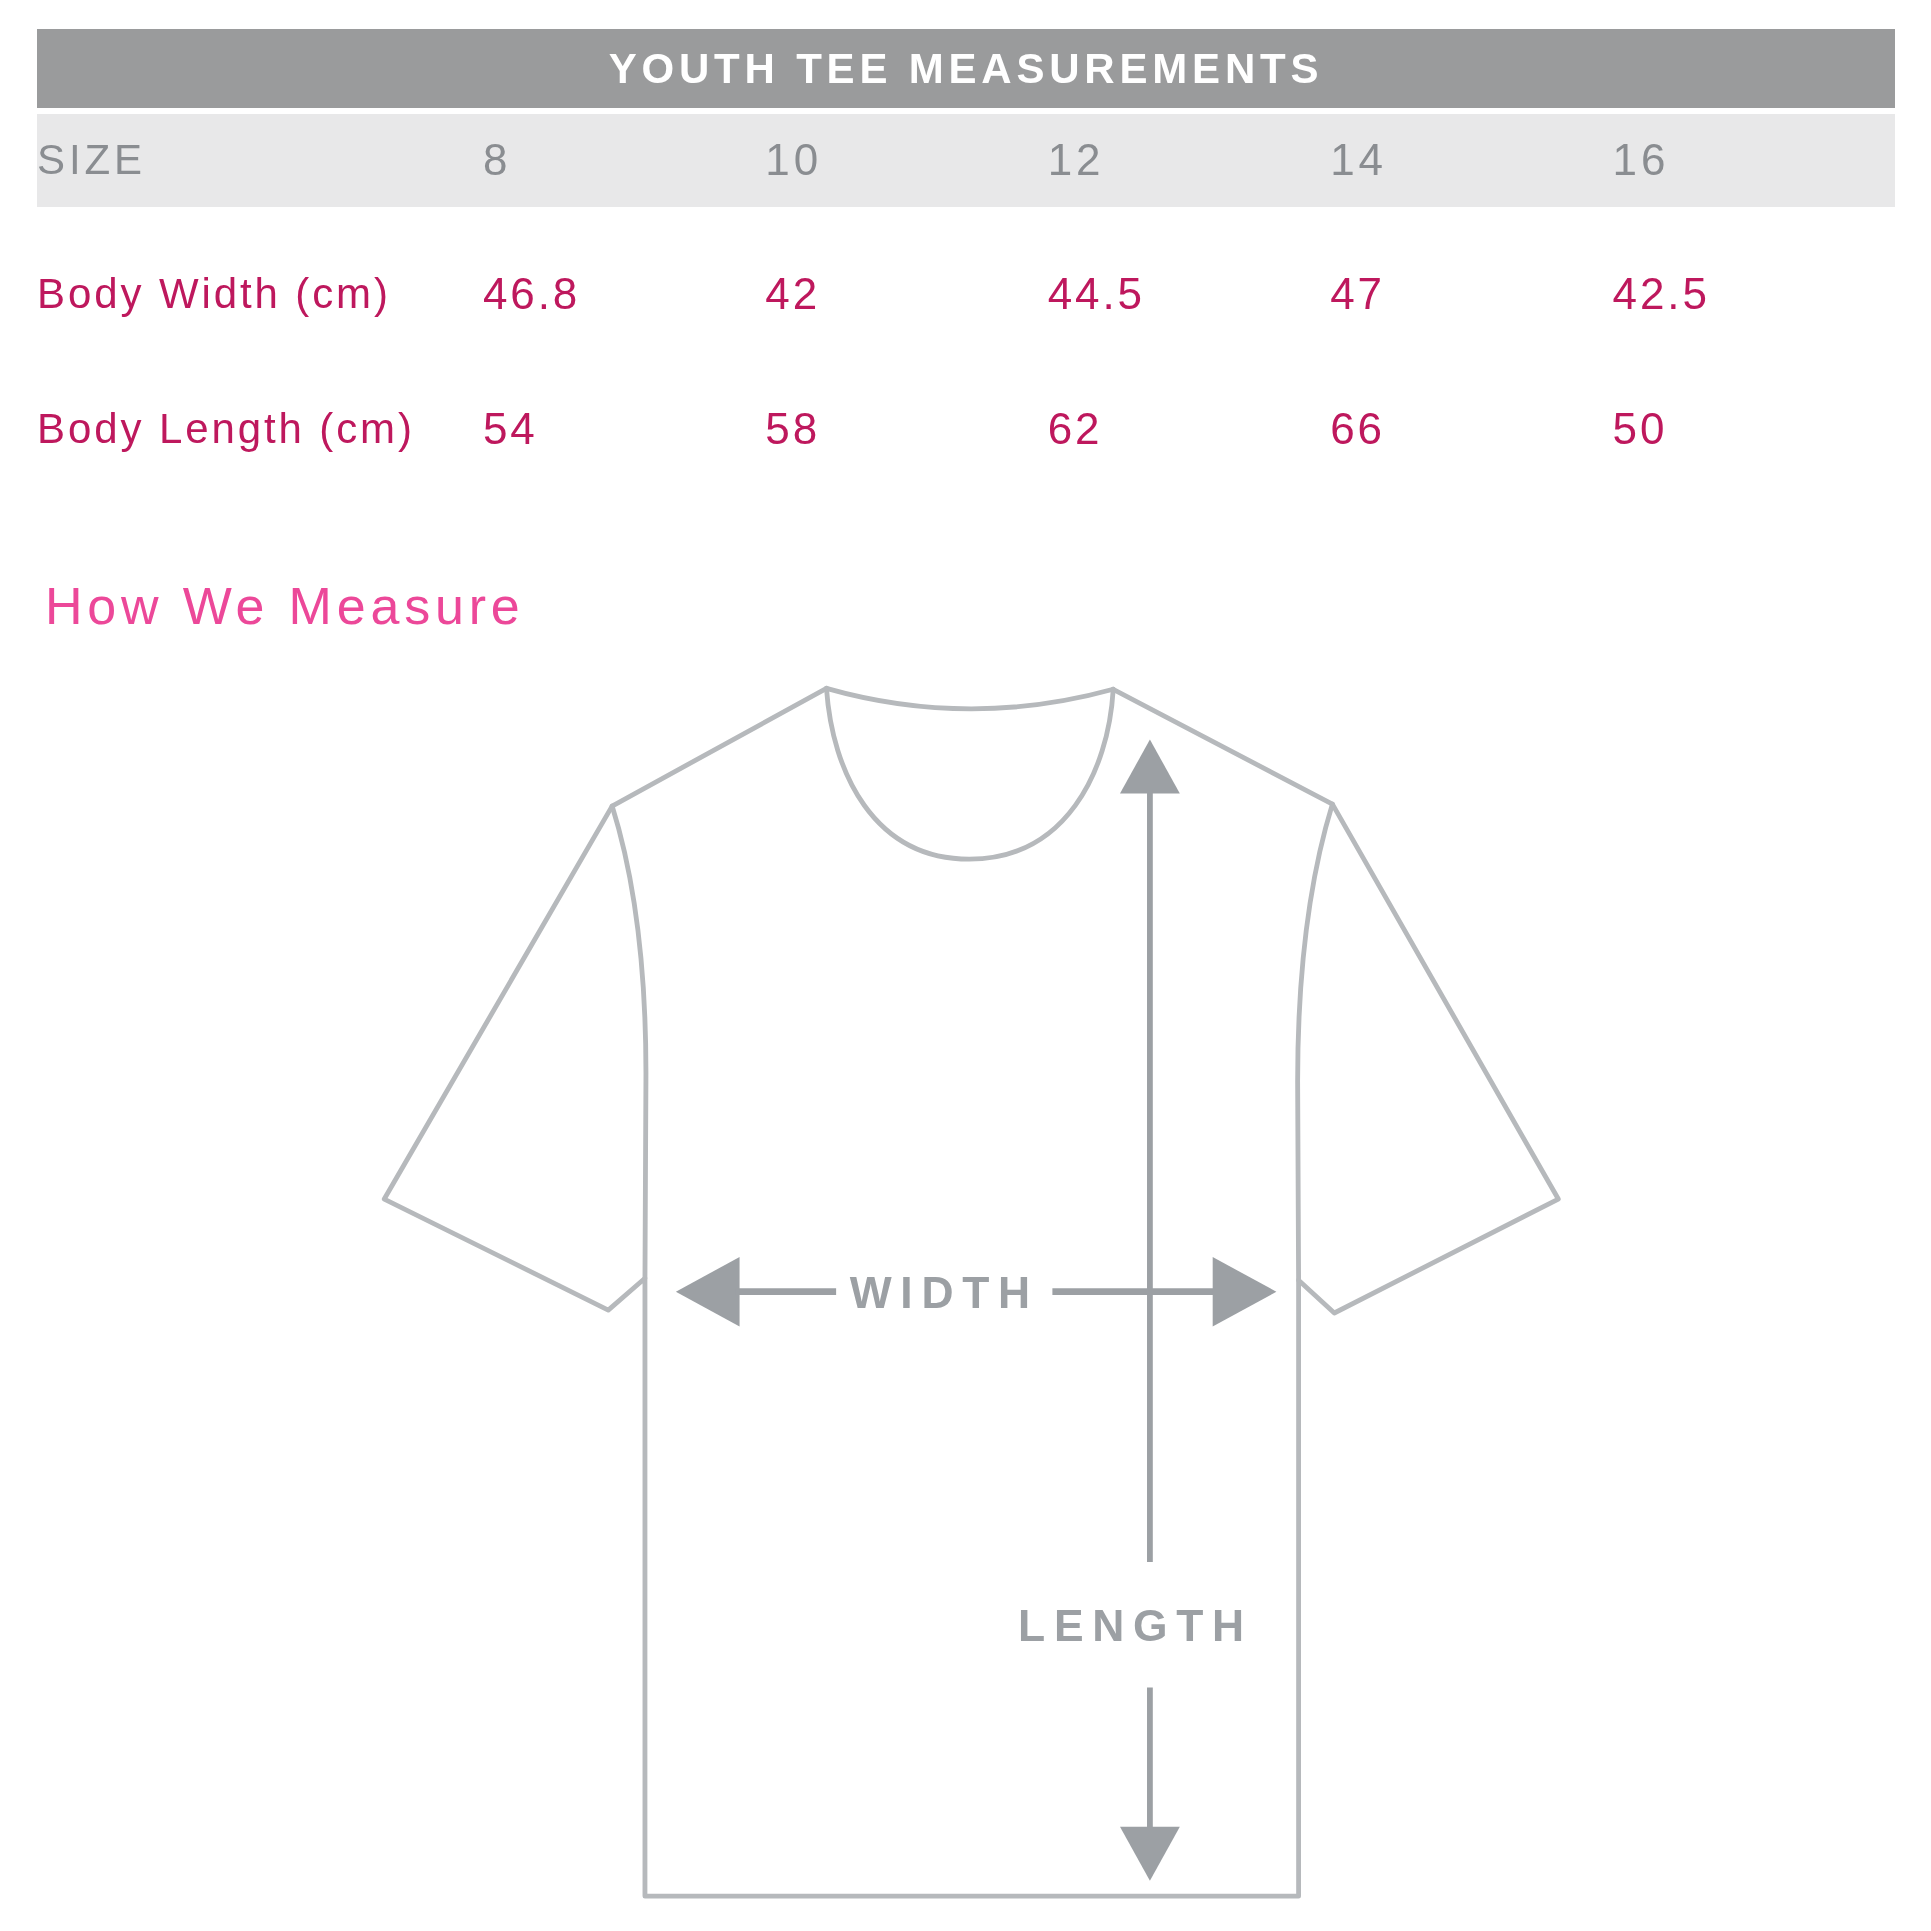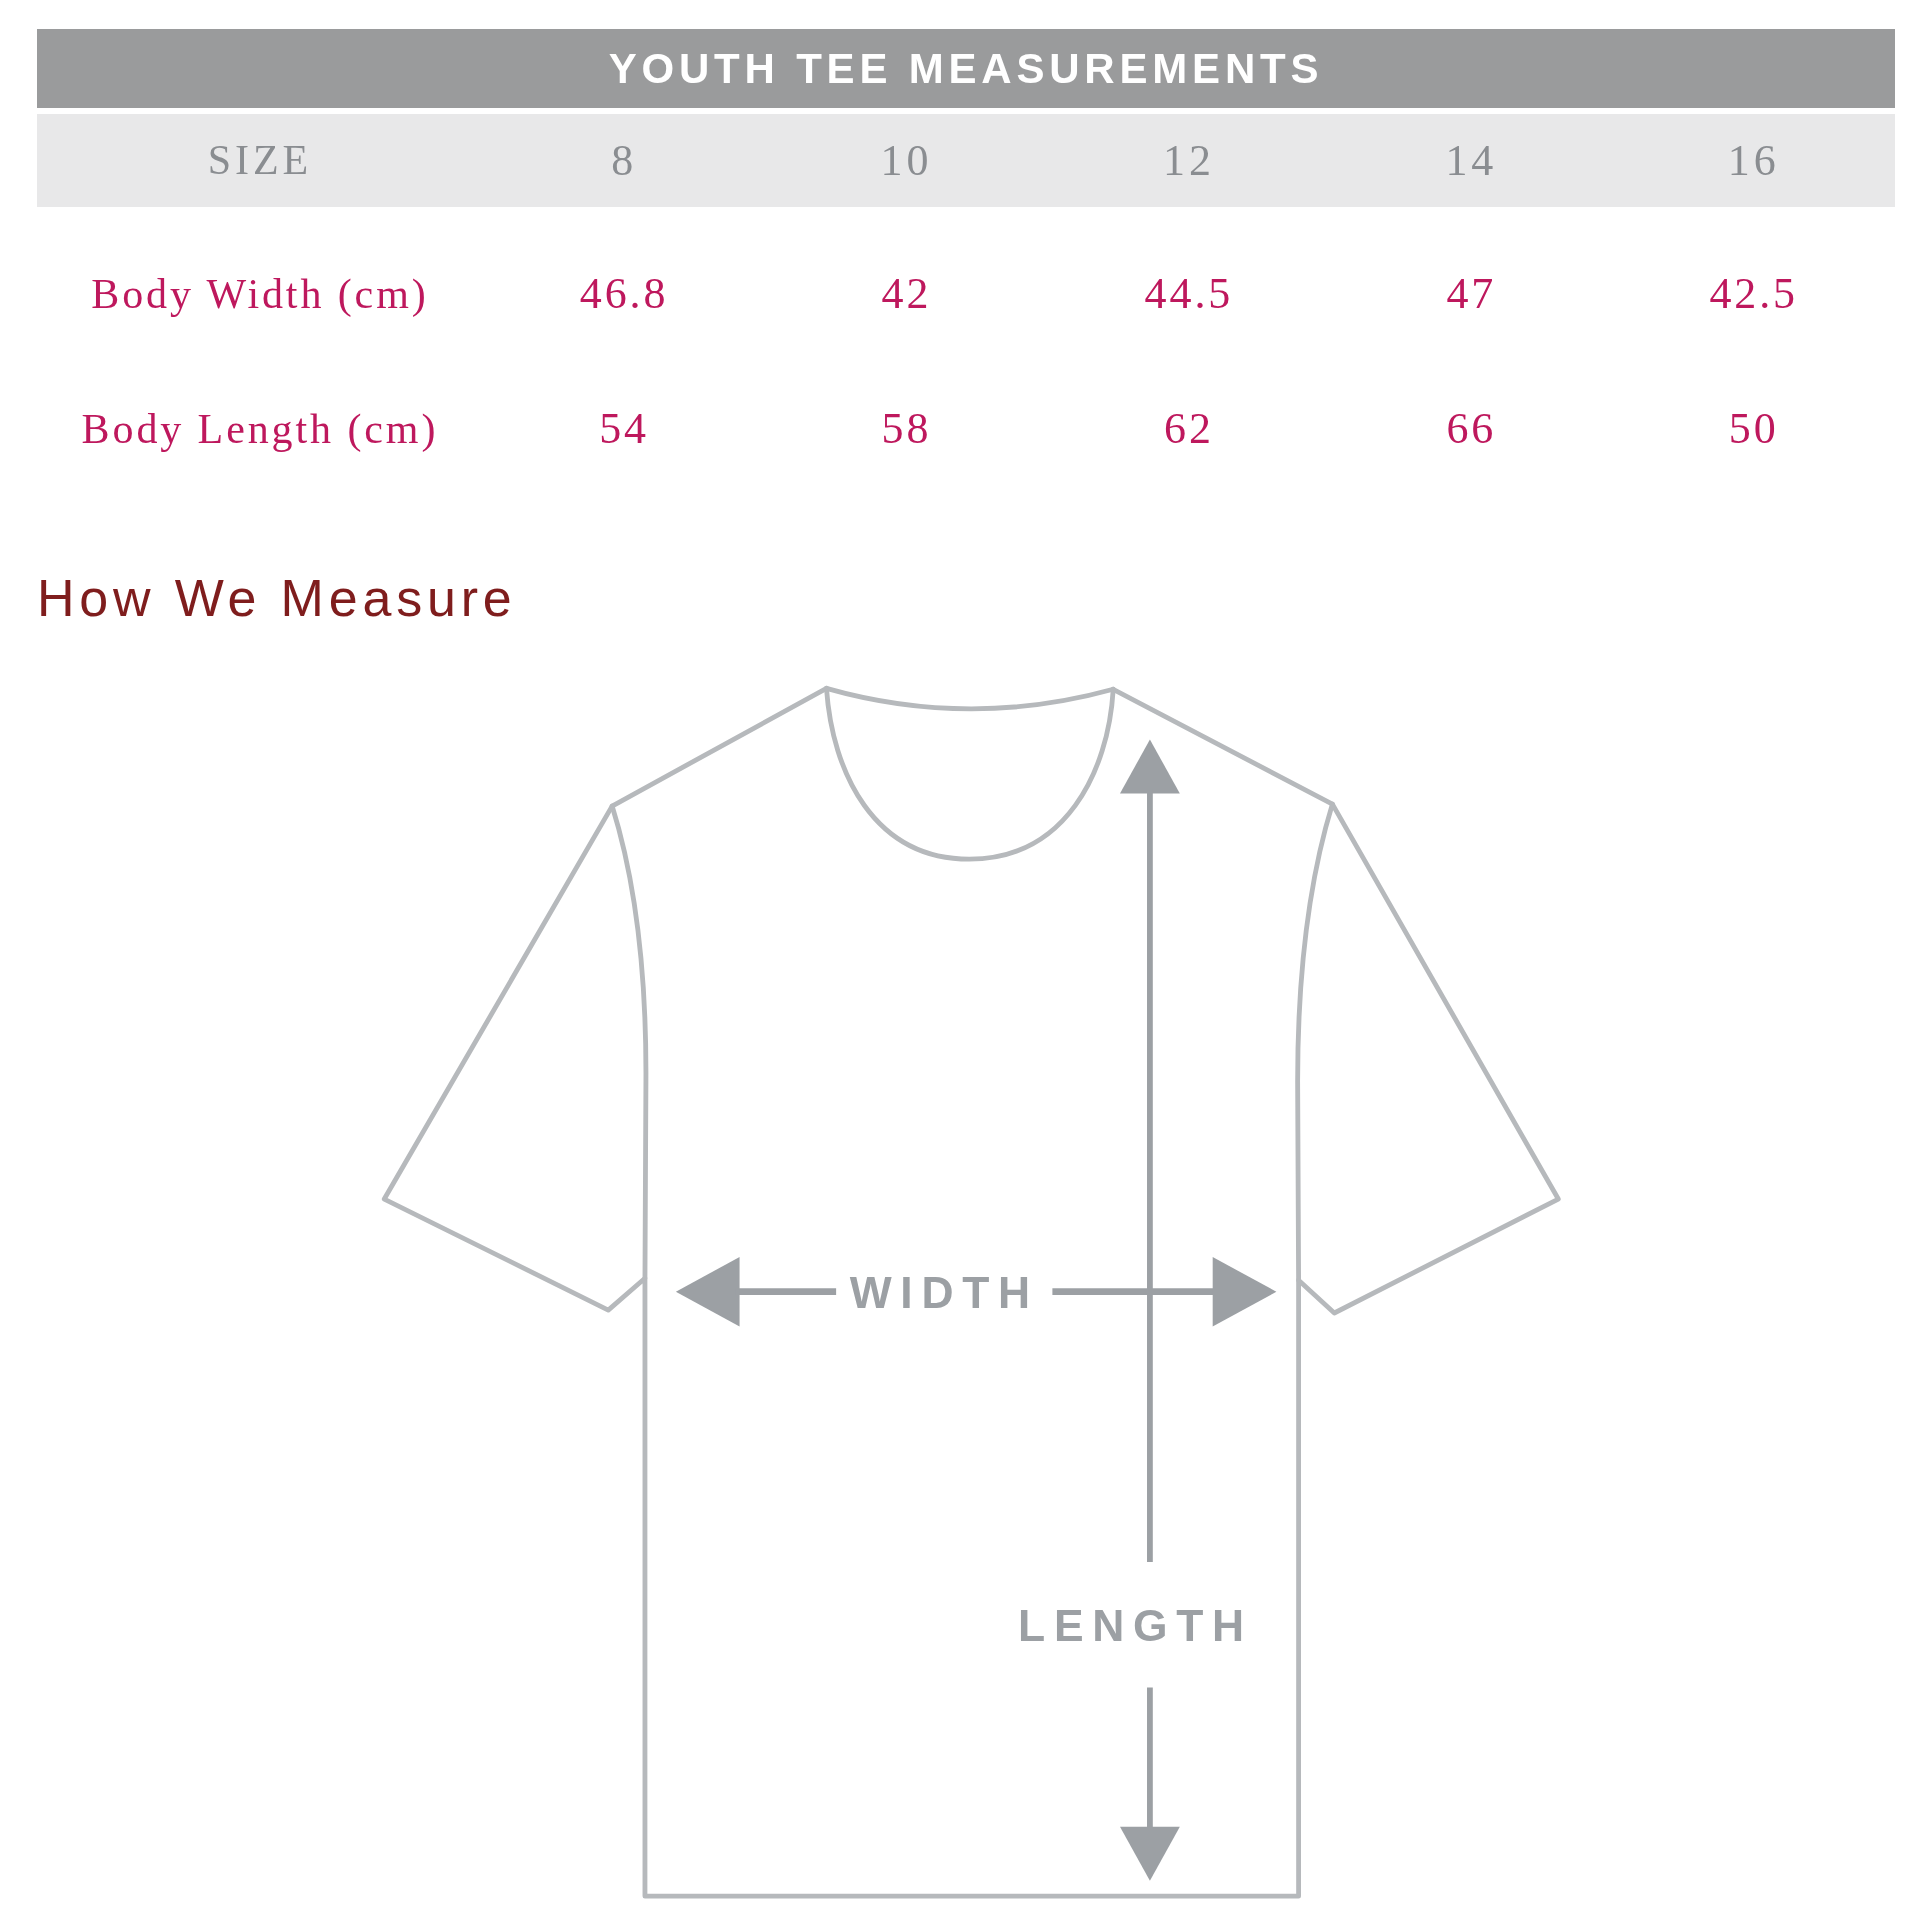--- a/index.html
+++ b/index.html
@@ -4,31 +4,31 @@
 <style>
   html,body{margin:0;padding:0;background:#ffffff;}
   .page{position:relative;width:1931px;height:1931px;background:#ffffff;
         font-family:"Liberation Sans",sans-serif;overflow:hidden;padding-left:34px;}
 
   
   .table{position:absolute;left:37px;top:29px;width:1858px;}
   .bar{height:79px;background:#9a9b9c;display:flex;align-items:center;justify-content:center;}
   .bar span{color:#ffffff;font-size:42px;font-weight:bold;letter-spacing:4.8px;}
   .grid-row{display:grid;grid-template-columns:24% 15.2% 15.2% 15.2% 15.2% 15.2%;
-            align-items:center;text-align:center;font-family:Liberation Serif, serif;}
+            align-items:center;}
   .size-row{margin-top:5.8px;height:93px;background:#e8e8e9;color:#8a8d91;
             font-size:44px;letter-spacing:3.9px;}
   .data-rows{padding-top:19.3px;}
   .data-row{height:135px;color:#be185d;font-size:44px;letter-spacing:2.9px;background:#ffffff;}
   .cell{white-space:nowrap;}
   .cell.label{font-size:42px;}
 
   
-  .heading{position:absolute;left:37px;top:568px;margin:0;font-size:52px;
-           font-weight:normal;color:#7f1d1d;letter-spacing:4.8px;}
+  .heading{position:absolute;left:37px;top:568px;margin:8px;font-size:52px;
+           font-weight:normal;color:#ec4899;letter-spacing:4.8px;}
 
   
   .diagram{position:absolute;left:0;top:666px;width:1931px;height:1265px;margin:0;}
   .diagram svg{display:block;width:100%;height:100%;}
   .tee{fill:none;stroke:#b6b9bc;stroke-width:5;stroke-linejoin:round;stroke-linecap:round;}
   .arrow-line{stroke:#9ca0a4;stroke-width:6;}
   .arrow-line.h{stroke-width:7;}
   .arrow-head{fill:#9ca0a4;stroke:none;}
   .arrow-text{fill:#9ca0a4;font-size:46px;font-weight:bold;letter-spacing:9px;
               font-family:"Liberation Sans",sans-serif;}

